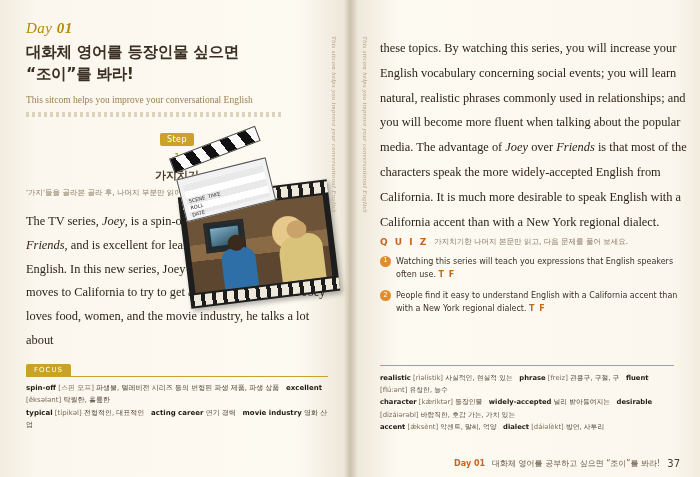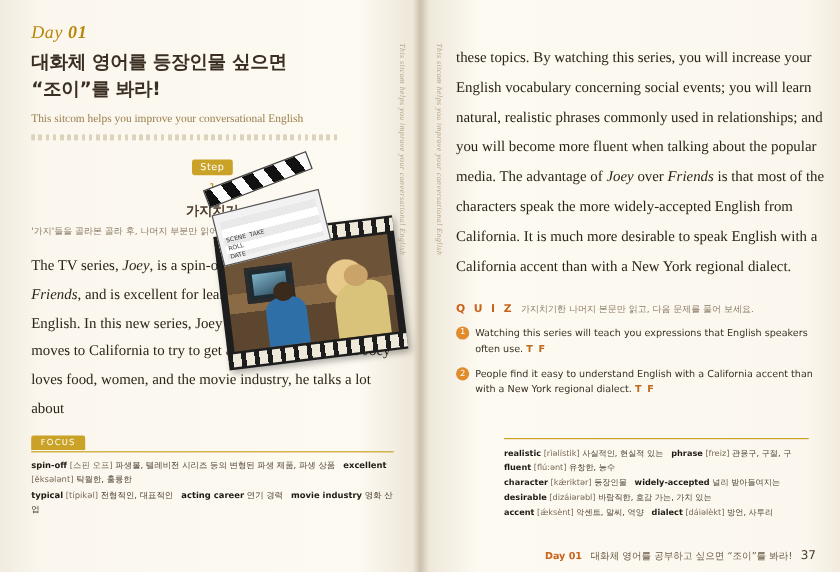--- a/index.html
+++ b/index.html
@@ -205,38 +205,38 @@
 
   
   .rp-inner { padding: 36px 10px 0 30px; height:100%; position:relative; }
   .r-body {
     font-size: 12.4px;
     line-height: 2.0;
     color:#2d2418;
   }
   .r-body i { font-style: italic; }
 
-  .quiz-head { margin-top: 18px; display:flex; align-items:center; gap:6px; }
+  .quiz-head { margin-top: 2px; display:flex; align-items:center; gap:6px; }
   .quiz-badge {
     color:#c9631b; font-family:"DejaVu Sans",sans-serif;
     font-size:9px; font-weight:bold; letter-spacing:2px;
   }
   .quiz-desc { font-family:"DejaVu Sans",sans-serif; font-size:7.5px; color:#8a7a63; }
   .quiz-item {
     margin-top:8px; display:flex; gap:5px;
     font-family:"DejaVu Sans",sans-serif; font-size:8px; color:#3a3026; line-height:1.65;
   }
   .qnum {
     flex:0 0 auto; width:11px; height:11px; border-radius:50%;
     background:#e08b2c; color:#fff; font-size:7px;
     display:flex; align-items:center; justify-content:center; margin-top:1px;
   }
   .tf { color:#c06a1b; font-weight:bold; letter-spacing:1px; }
 
-  .words-wrap { position:absolute; left:30px; right:26px; bottom:44px;margin-left:40px; }
+  .words-wrap { position:absolute; left:30px; right:26px; bottom:44px; }
   .words-box {
     border-top:1.4px solid #c9a227;
     padding-top:6px;
     font-family:"DejaVu Sans",sans-serif;
     font-size:6.8px; line-height:1.8; color:#4a3d2c;
   }
   .words-box b { color:#1f1a12; }
   .words-box .ph { color:#7a6a55; }
   .gutter-shadow{
     position:absolute; left:344px; top:0; width:14px; height:100%;

